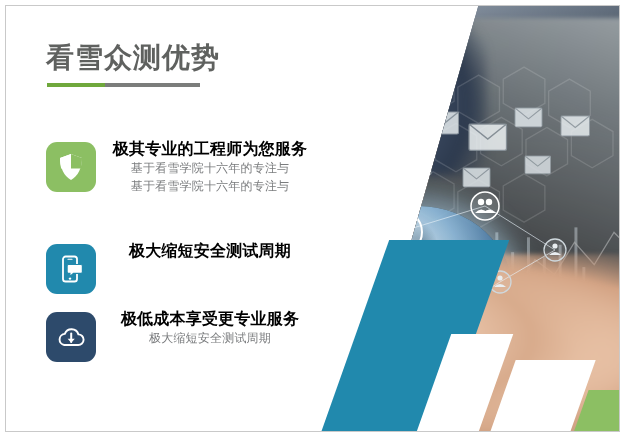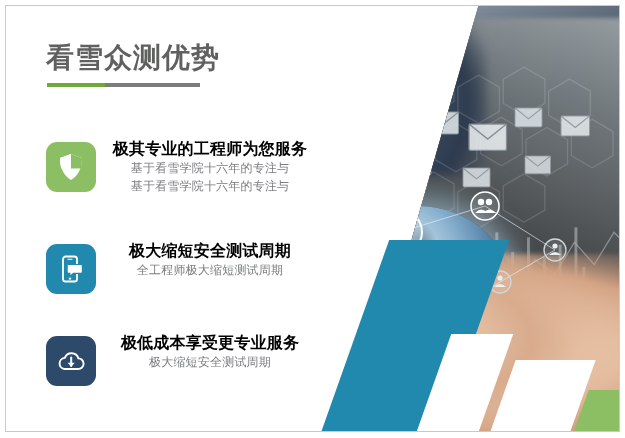--- a/index.html
+++ b/index.html
@@ -51,21 +51,21 @@
   }
 
   .feature{
     position:absolute;
     left:46px;
     width:270px;
     height:66px;
   }
   .feature.f1{top:139px;}
   .feature.f2{top:241px;}
-  .feature.f3{top:309px;margin-top:24px;}
+  .feature.f3{top:309px;}
 
   .f-icon{
     position:absolute;
     left:0;top:3px;
     width:50px;height:50px;
     border-radius:11px;
     display:flex;
     align-items:center;
     justify-content:center;
   }
@@ -514,21 +514,20 @@
       <div class="f-icon teal">
         <svg width="26" height="28" viewBox="0 0 26 28" aria-hidden="true">
           <rect x="5" y="1.5" width="14" height="25" rx="2.6" fill="none" stroke="#ffffff" stroke-width="1.8"></rect>
           <line x1="10" y1="4.2" x2="14" y2="4.2" stroke="#ffffff" stroke-width="1.1" stroke-linecap="round"></line>
           <circle cx="12" cy="23.6" r="1.2" fill="#ffffff"></circle>
           <path d="M10.5 9.5 H23 a1.4 1.4 0 0 1 1.4 1.4 v6 a1.4 1.4 0 0 1 -1.4 1.4 h-7.5 l-3.6 3.2 v-3.2 h-1.4 a1.4 1.4 0 0 1 -1.4 -1.4 v-6 a1.4 1.4 0 0 1 1.4 -1.4 z" fill="#ffffff" stroke="#2189ad" stroke-width="1.2"></path>
         </svg>
       </div>
       <div class="f-body">
         <div class="f-head">极大缩短安全测试周期</div>
-        <div class="f-desc">全工程师极大缩短测试周期</div>
       </div>
     </div>
 
     <div class="feature f3">
       <div class="f-icon navy">
         <svg width="30" height="24" viewBox="0 0 30 24" aria-hidden="true">
           <path d="M8.2 20 A5.6 5.6 0 0 1 8.8 8.9 A7.2 7.2 0 0 1 22.4 9.4 A5.3 5.3 0 0 1 22.2 20 Z" fill="none" stroke="#ffffff" stroke-width="1.9" stroke-linejoin="round"></path>
           <line x1="15.2" y1="8.4" x2="15.2" y2="17" stroke="#ffffff" stroke-width="2" stroke-linecap="round"></line>
           <path d="M11.6 13.8 L15.2 17.8 L18.8 13.8 Z" fill="#ffffff"></path>
         </svg>

